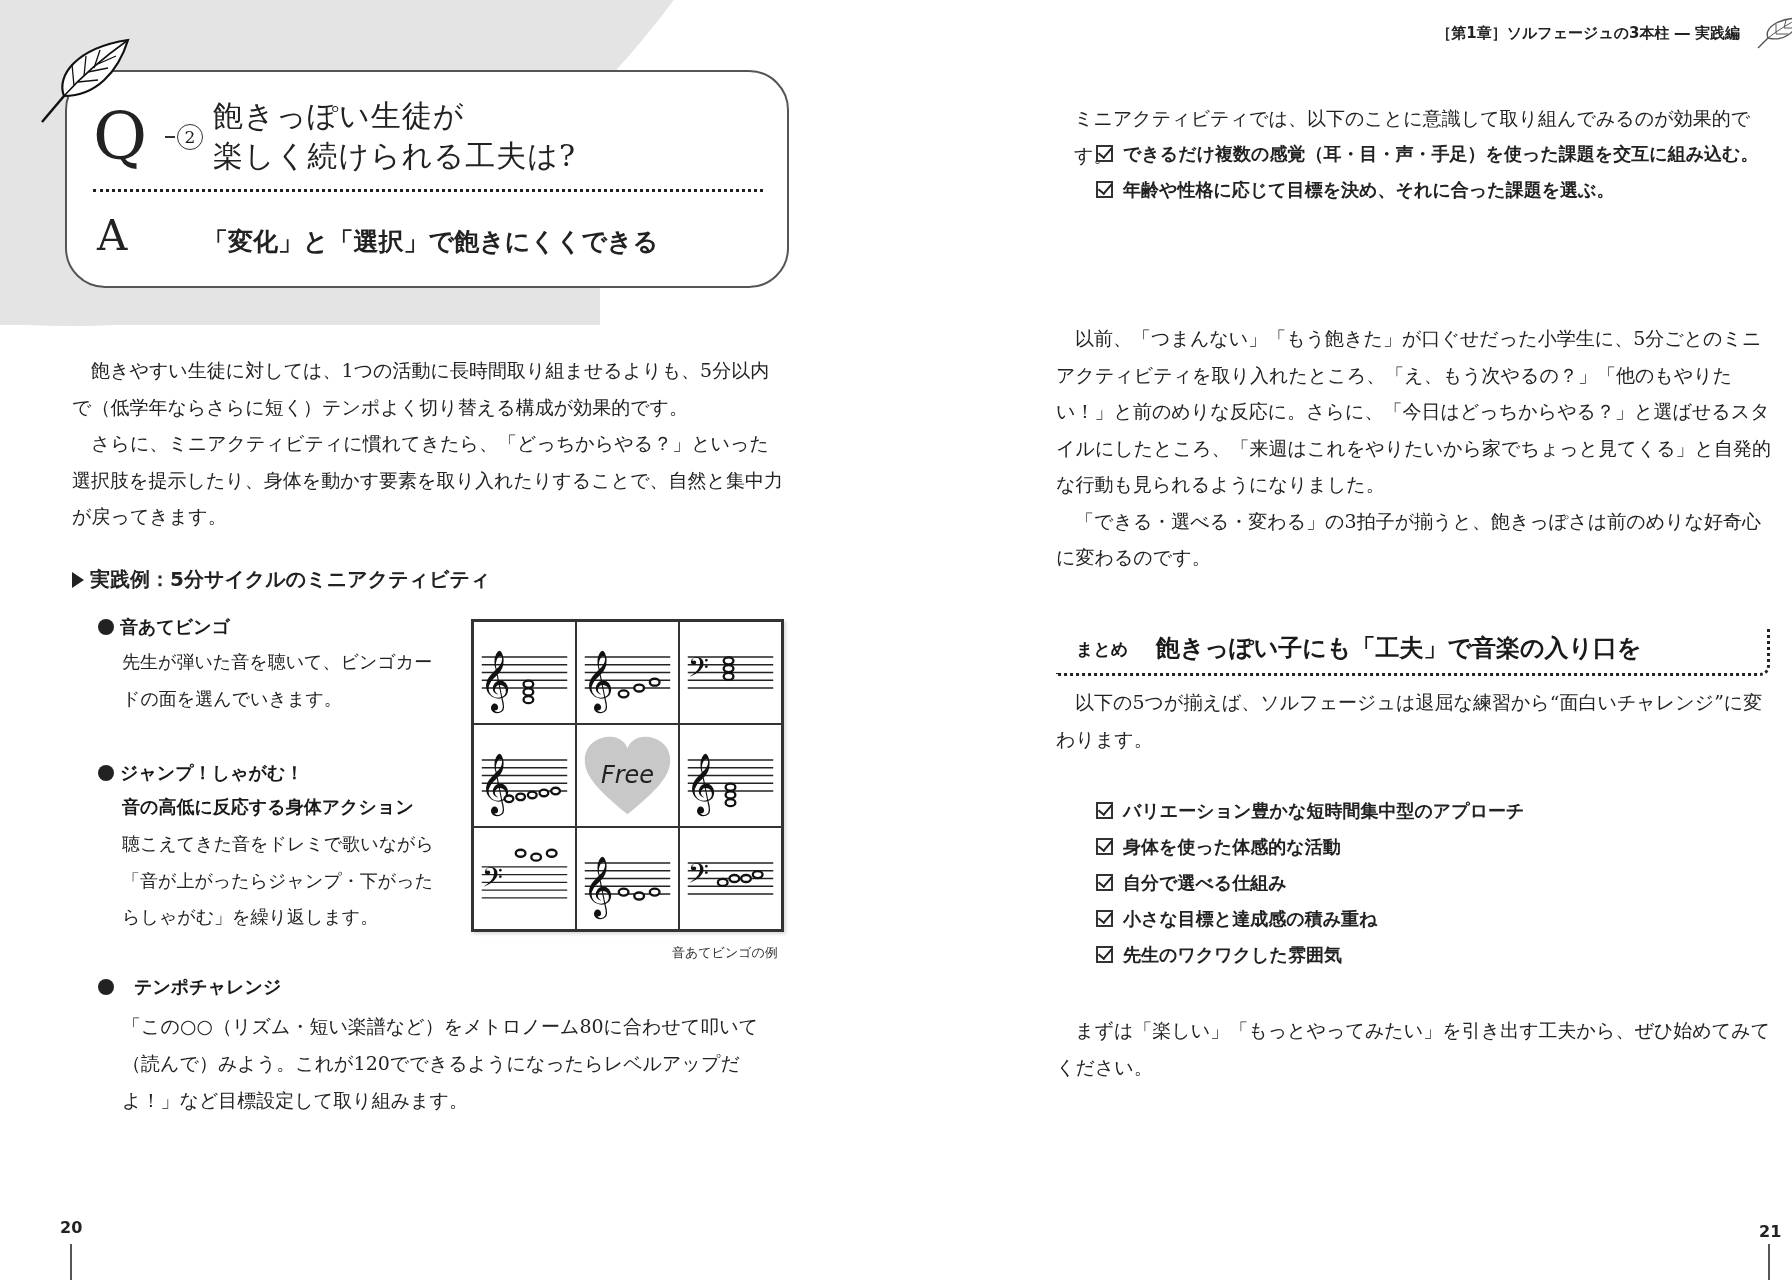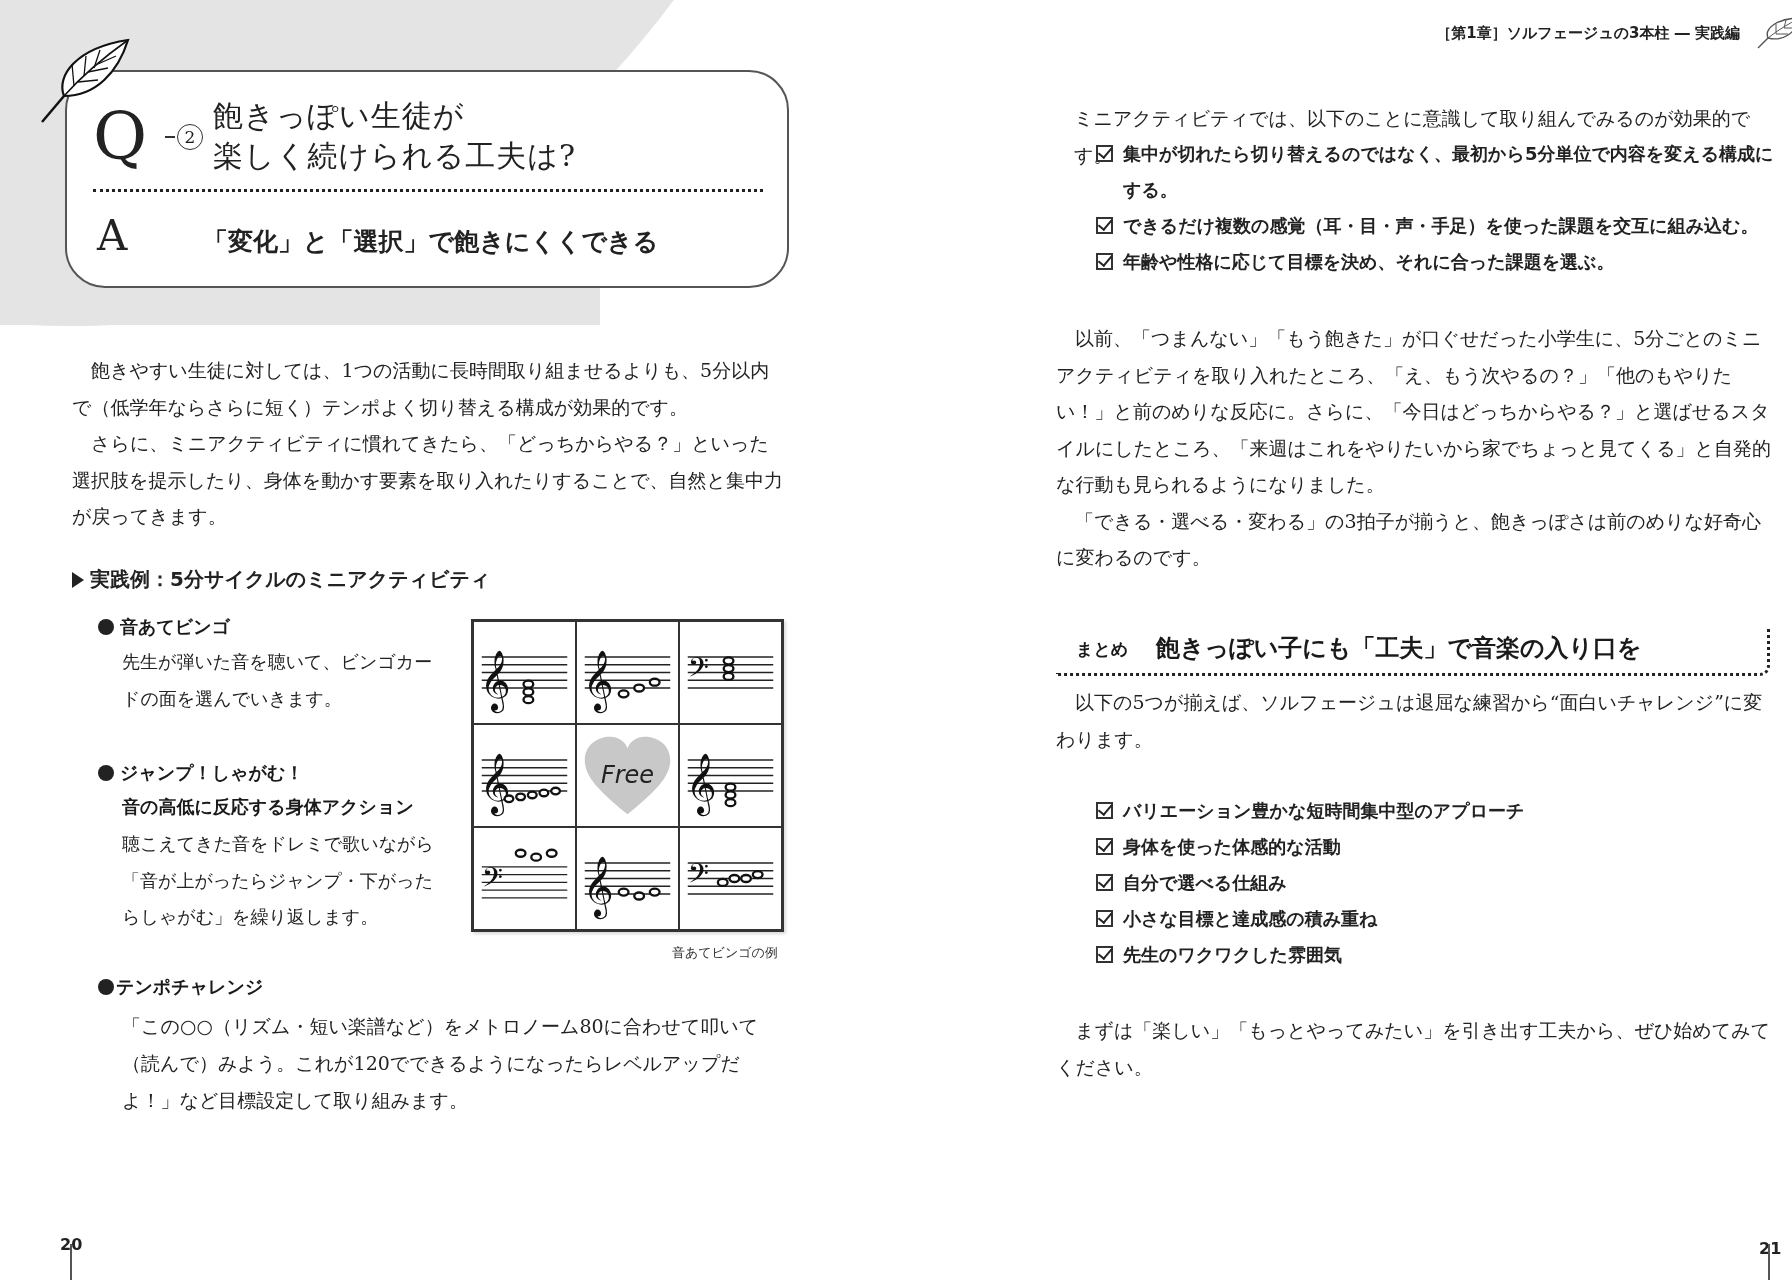--- a/index.html
+++ b/index.html
@@ -78,24 +78,24 @@
 
   .bingo {
     position: absolute; left: 471px; top: 619px; width: 313px; height: 313px;
     display: grid; grid-template-columns: repeat(3, 1fr); grid-template-rows: repeat(3, 1fr);
     border: 2px solid #333; box-shadow: 2px 2px 3px rgba(0,0,0,0.15);
   }
   .cell { border: 1px solid #333; position: relative; background: #fff; }
   .cell svg { position: absolute; left: 0; top: 0; width: 100%; height: 100%; }
   .bingo-caption { position: absolute; left: 672px; top: 944px; font-size: 13px; color: #333; font-family: "DejaVu Sans", sans-serif; }
 
-  .tempo-title { position: absolute; left: 98px; top: 975px; font-family: "DejaVu Sans", sans-serif; font-weight: bold; font-size: 18px; display: flex; align-items: center; gap: 2px; }
+  .tempo-title { position: absolute; left: 98px; top: 975px; font-family: "DejaVu Sans", sans-serif; font-weight: bold; font-size: 18px; display: flex; align-items: center; gap: 20px; }
   .tempo-desc { position: absolute; left: 122px; top: 1008px; width: 665px; font-family: "DejaVu Serif", serif; font-size: 19px; line-height: 37px; color: #222; }
 
-  .page-num { position: absolute; font-family: "DejaVu Sans", sans-serif; font-weight: bold; font-size: 16px; color: #222; margin-top: 17px; }
+  .page-num { position: absolute; font-family: "DejaVu Sans", sans-serif; font-weight: bold; font-size: 16px; color: #222; }
   .page-rule { position: absolute; width: 2px; height: 36px; background: #555; top: 1244px; }
 
   
   .running-head { position: absolute; right: 92px; top: 24px; font-family: "DejaVu Sans", sans-serif; font-weight: bold; font-size: 15px; color: #222; }
   .leaf-small { position: absolute; right: 30px; top: 16px; width: 46px; height: 34px; }
 
   .check-list { position: absolute; font-family: "DejaVu Sans", sans-serif; font-weight: bold; font-size: 18px; line-height: 36px; color: #222; }
   .check-item { display: flex; align-items: flex-start; gap: 10px; }
   .check-box { width: 17px; height: 17px; border: 2px solid #333; margin-top: 9px; position: relative; flex: none; }
   .check-box::after { content: ""; position: absolute; left: 3px; top: -2px; width: 6px; height: 11px; border-right: 2.5px solid #222; border-bottom: 2.5px solid #222; transform: rotate(40deg); }
@@ -340,24 +340,20 @@
     <path d="M12 22 C22 14, 32 8, 44 2 M20 18 L20 8 M28 12 L30 4 M20 18 L32 18 M28 12 L38 12" stroke="#555" stroke-width="1" fill="none"></path>
   </svg>
 
   <div class="body-text" style="left:138px; top:65px; width:700px;margin-top:35px;">
     <p class="noindent">ミニアクティビティでは、以下のことに意識して取り組んでみるのが効果的です。</p>
   </div>
 
   <div class="check-list" style="left:160px; top:136px; width:680px;">
     <div class="check-item">
       <span class="check-box"></span>
-      <span>集中が切れたら切り替えるのではなく、最初から5分単位で内容を変える構成にする。</span>
-    </div>
-    <div class="check-item">
-      <span class="check-box"></span>
       <span>できるだけ複数の感覚（耳・目・声・手足）を使った課題を交互に組み込む。</span>
     </div>
     <div class="check-item">
       <span class="check-box"></span>
       <span>年齢や性格に応じて目標を決め、それに合った課題を選ぶ。</span>
     </div>
   </div>
 
   <div class="body-text" style="left:120px; top:320px; width:718px;">
     <p>以前、「つまんない」「もう飽きた」が口ぐせだった小学生に、5分ごとのミニアクティビティを取り入れたところ、「え、もう次やるの？」「他のもやりたい！」と前のめりな反応に。さらに、「今日はどっちからやる？」と選ばせるスタイルにしたところ、「来週はこれをやりたいから家でちょっと見てくる」と自発的な行動も見られるようになりました。</p>

